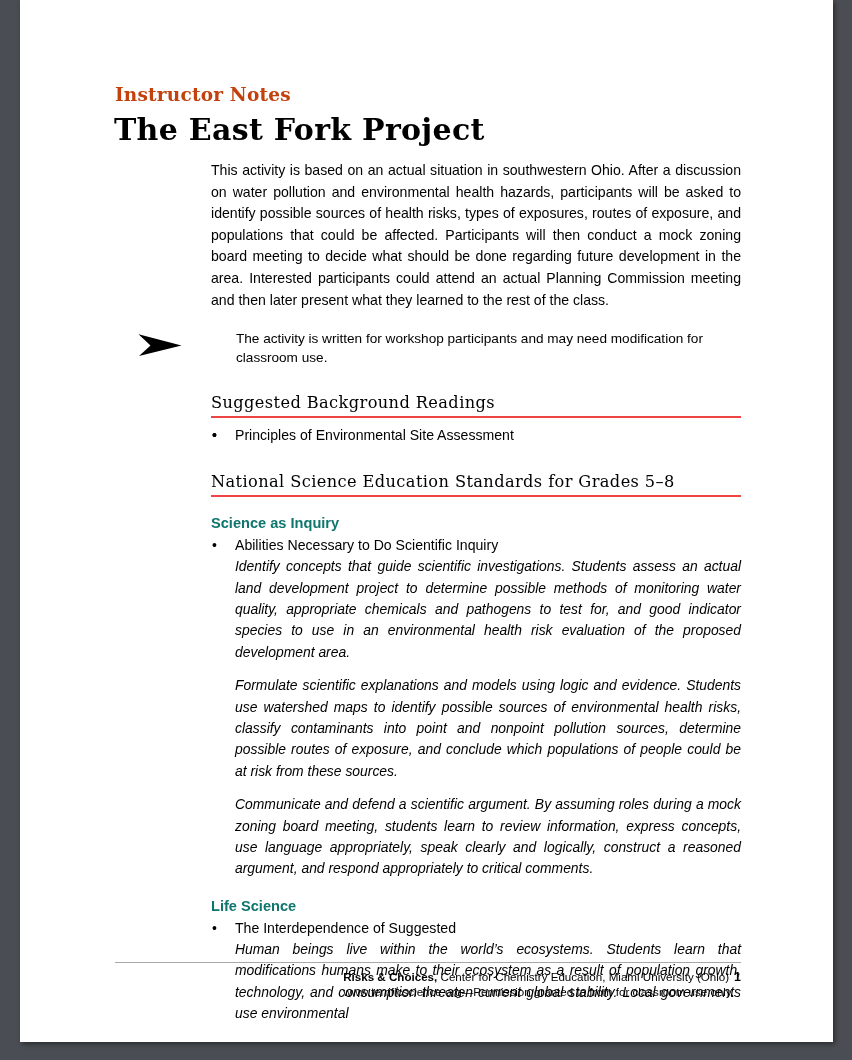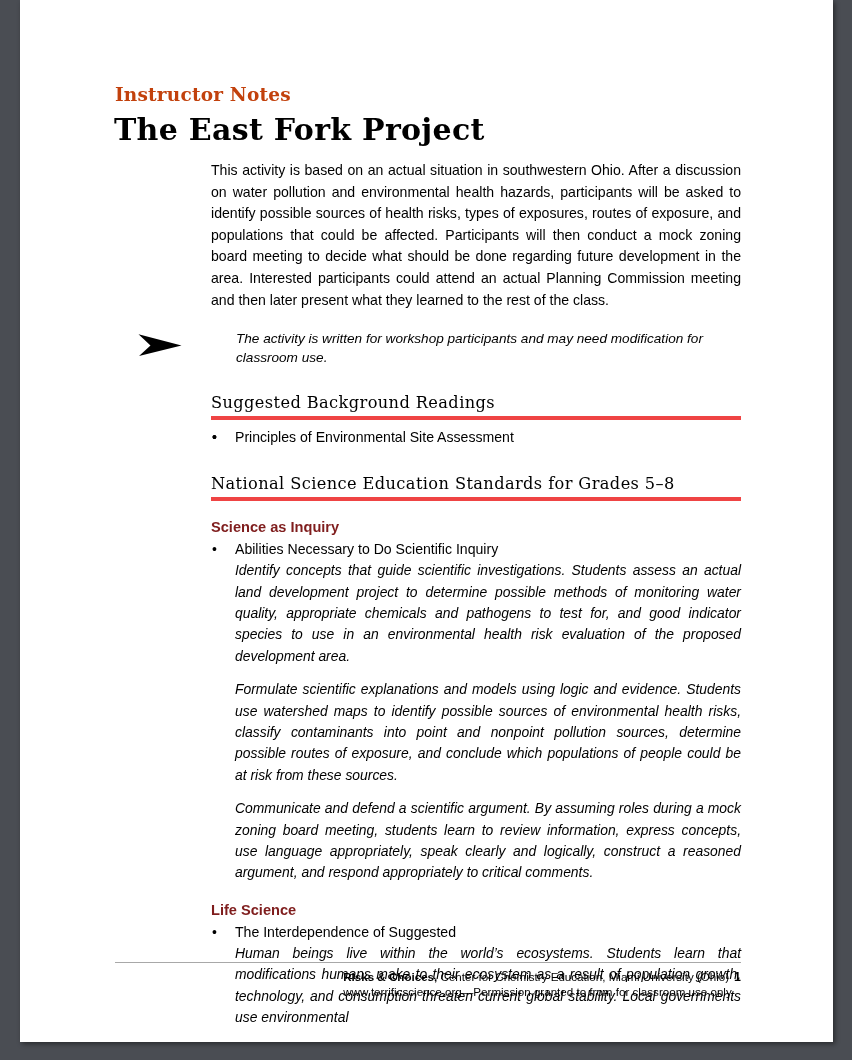--- a/index.html
+++ b/index.html
@@ -78,52 +78,51 @@
   
   .note-block {
     position: relative;
     margin-top: 18px;
     padding-left: 25px;
   }
   .note-text {
     margin: 0;
     font-size: 13.6px;
     line-height: 19px;
-    font-style: italic;
     color: #000;
     width: 478px;
   }
   .arrow-marker {
     position: absolute;
     left: -74px;
     top: 4px;
     width: 46px;
     height: 24px;
     line-height: 0;
   }
 
   
   .section-head {
     margin-top: 26px;
     font-family: "DejaVu Serif", "Liberation Serif", serif;
     font-size: 16.2px;
     letter-spacing: 0.4px;
     color: #000;
     padding-bottom: 4px;
-    border-bottom: 4px solid #ef4444;
+    border-bottom: 2px solid #ef4444;
     width: 530px;
     white-space: nowrap;
   }
 
   
   .sub-head {
     margin-top: 17px;
     font-size: 14.6px;
     font-weight: bold;
-    color: #7f1d1d;
+    color: #0f766e;
     line-height: 18px;
   }
 
   
   ul.bullets {
     list-style: none;
     margin: 7px 0 0 0;
     padding: 0;
   }
   ul.bullets li {

